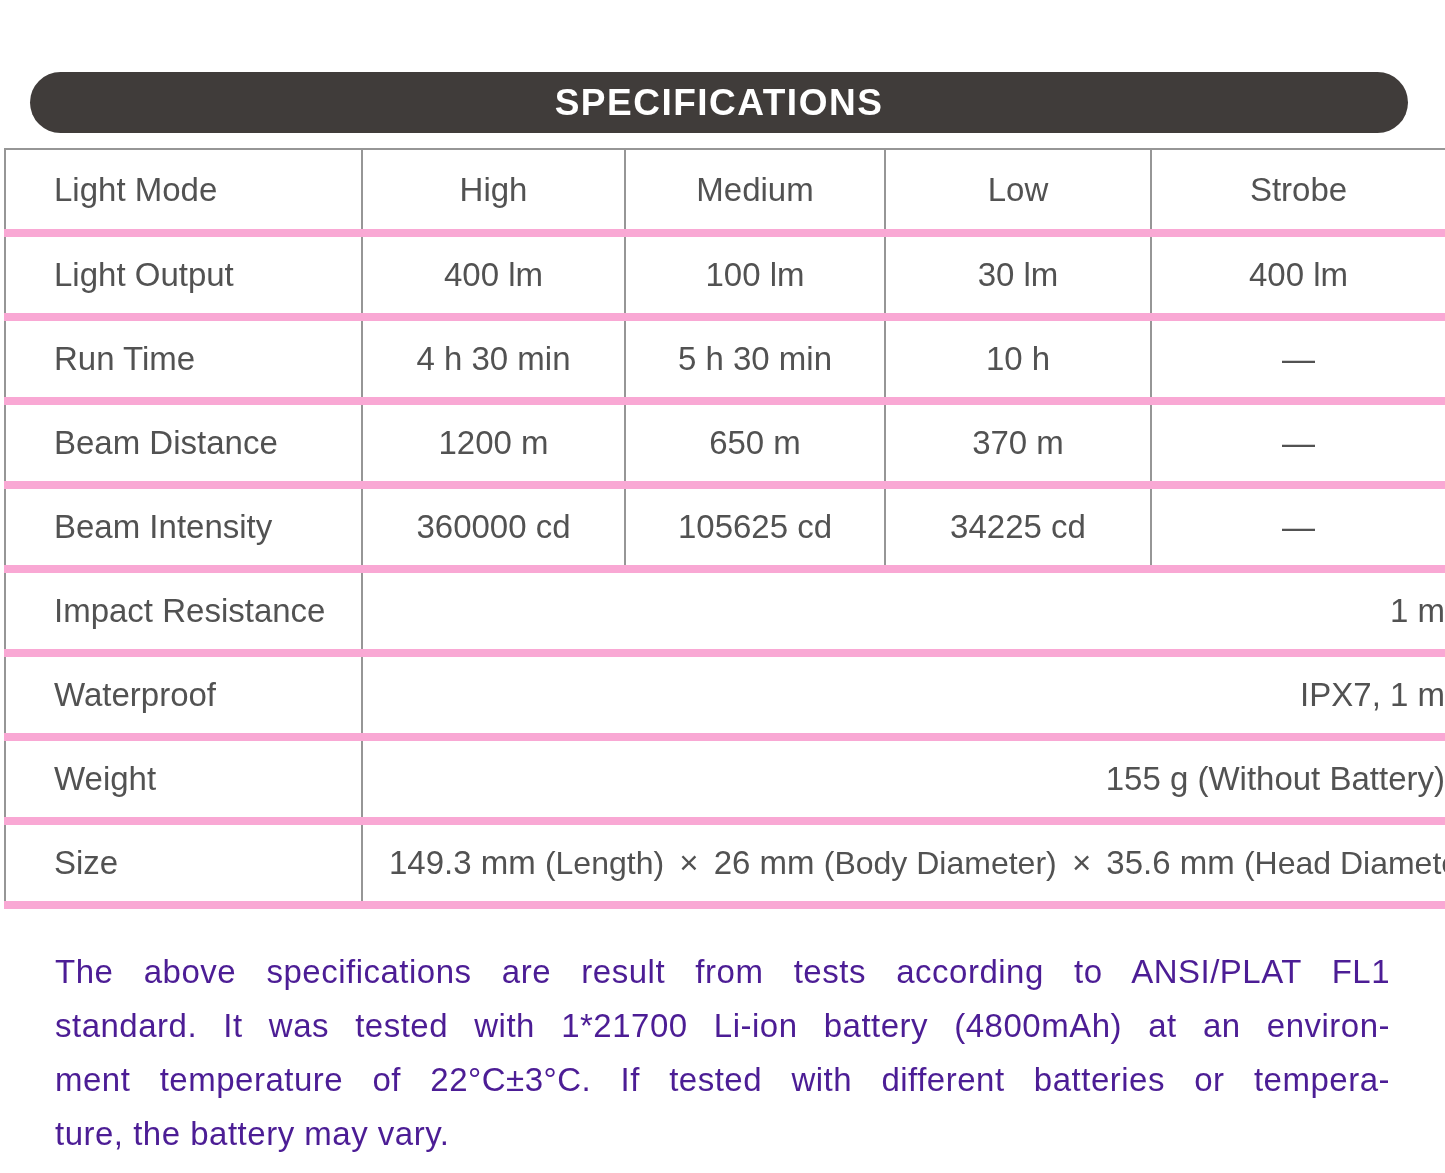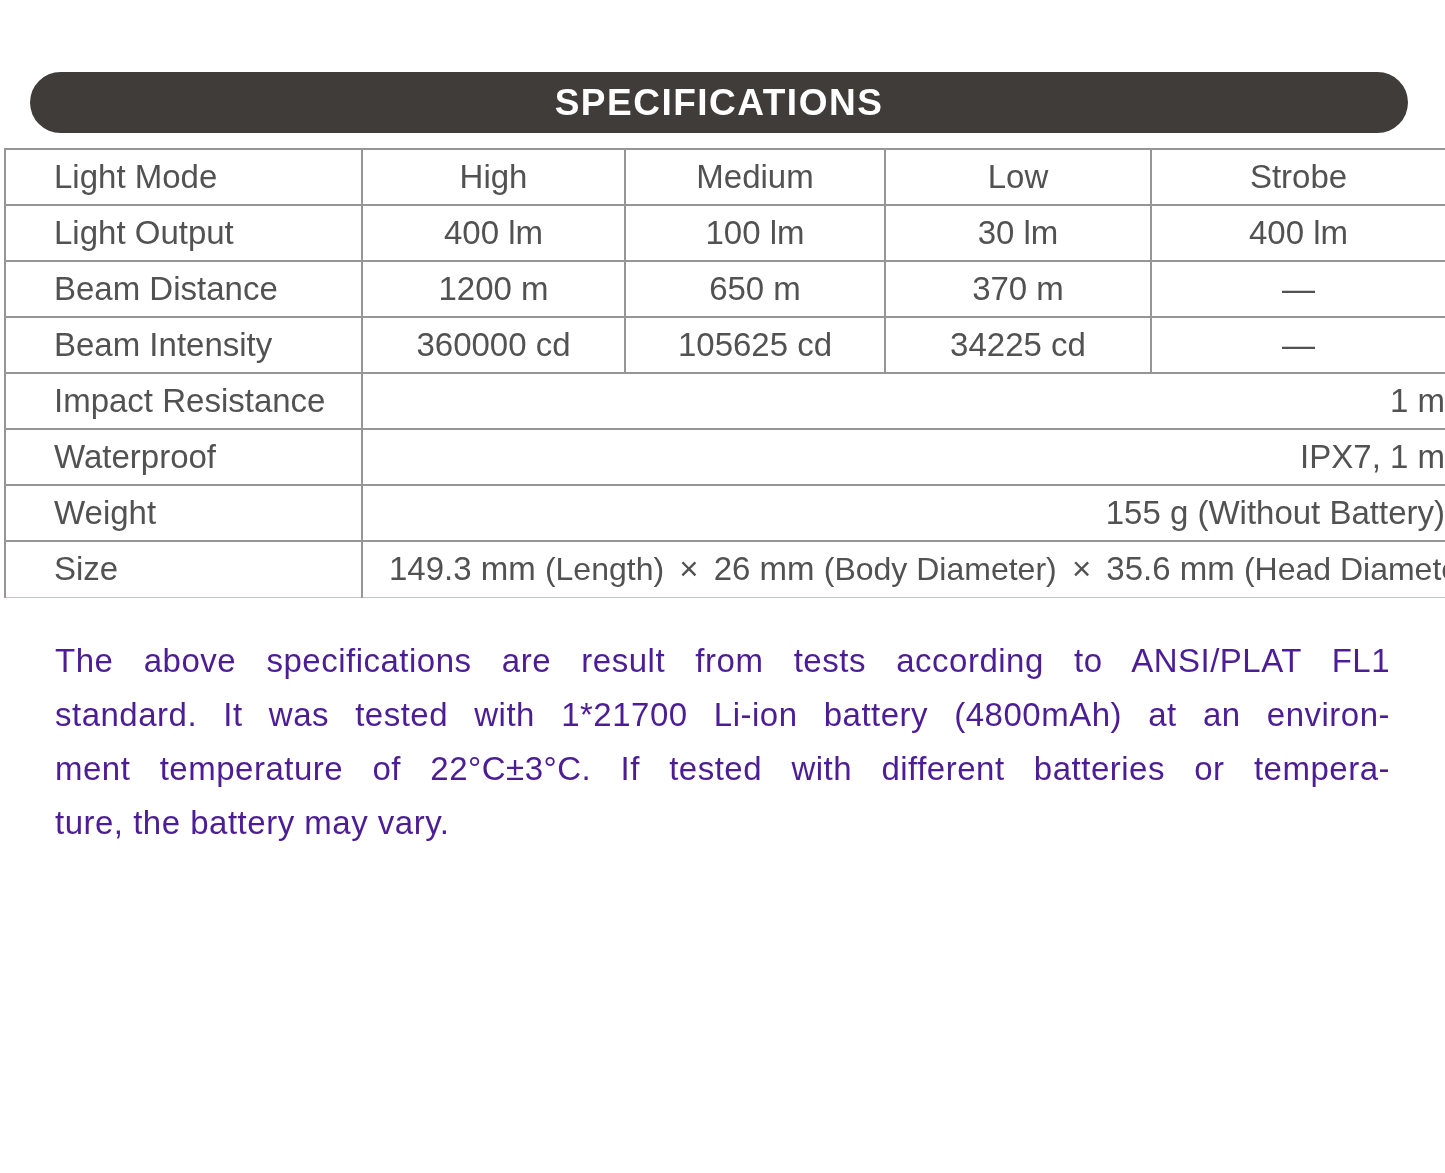--- a/index.html
+++ b/index.html
@@ -34,23 +34,23 @@
   .spec-table {
     margin-top: 15px;
     margin-left: 4px;
     width: calc(100% - 4px);
     border-collapse: collapse;
     table-layout: fixed;
     font-size: 33px;
     color: #525252;
   }
   .spec-table td {
-    height: 56px;
+    height: 84px;
     border-top: 2px solid #969696;
-    border-bottom: 1px solid #f9a8d4;
+    border-bottom: 8px solid #f9a8d4;
     white-space: nowrap;
     overflow: visible;
   }
   .spec-table td.label {
     border-left: 2px solid #969696;
     padding-left: 48px;
     text-align: left;
   }
   .spec-table td.divided { border-right: 2px solid #969696; }
   .spec-table td.mode { text-align: center; }
@@ -94,20 +94,27 @@
     </tr>
 
     <tr>
       <td class="label divided">Light Output</td>
       <td class="mode divided">400 lm</td>
       <td class="mode divided">100 lm</td>
       <td class="mode divided">30 lm</td>
       <td class="mode">400 lm</td>
     </tr>
 
+    <tr>
+      <td class="label divided">Run Time</td>
+      <td class="mode divided">4 h 30 min</td>
+      <td class="mode divided">5 h 30 min</td>
+      <td class="mode divided">10 h</td>
+      <td class="mode">—</td>
+    </tr>
 
     <tr>
       <td class="label divided">Beam Distance</td>
       <td class="mode divided">1200 m</td>
       <td class="mode divided">650 m</td>
       <td class="mode divided">370 m</td>
       <td class="mode">—</td>
     </tr>
 
     <tr>

